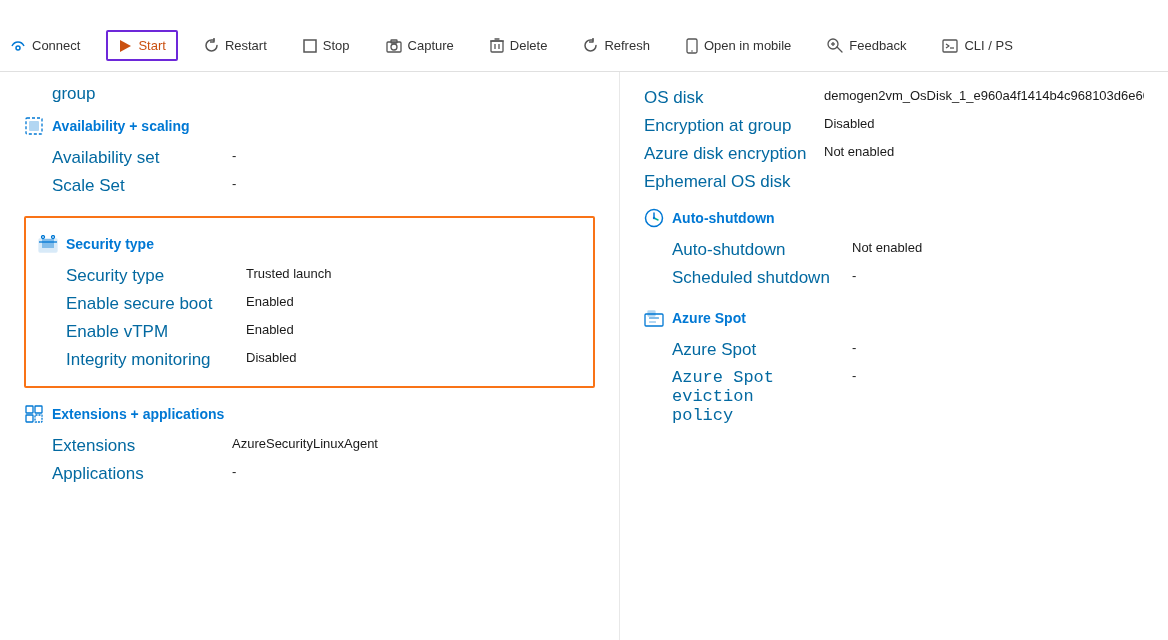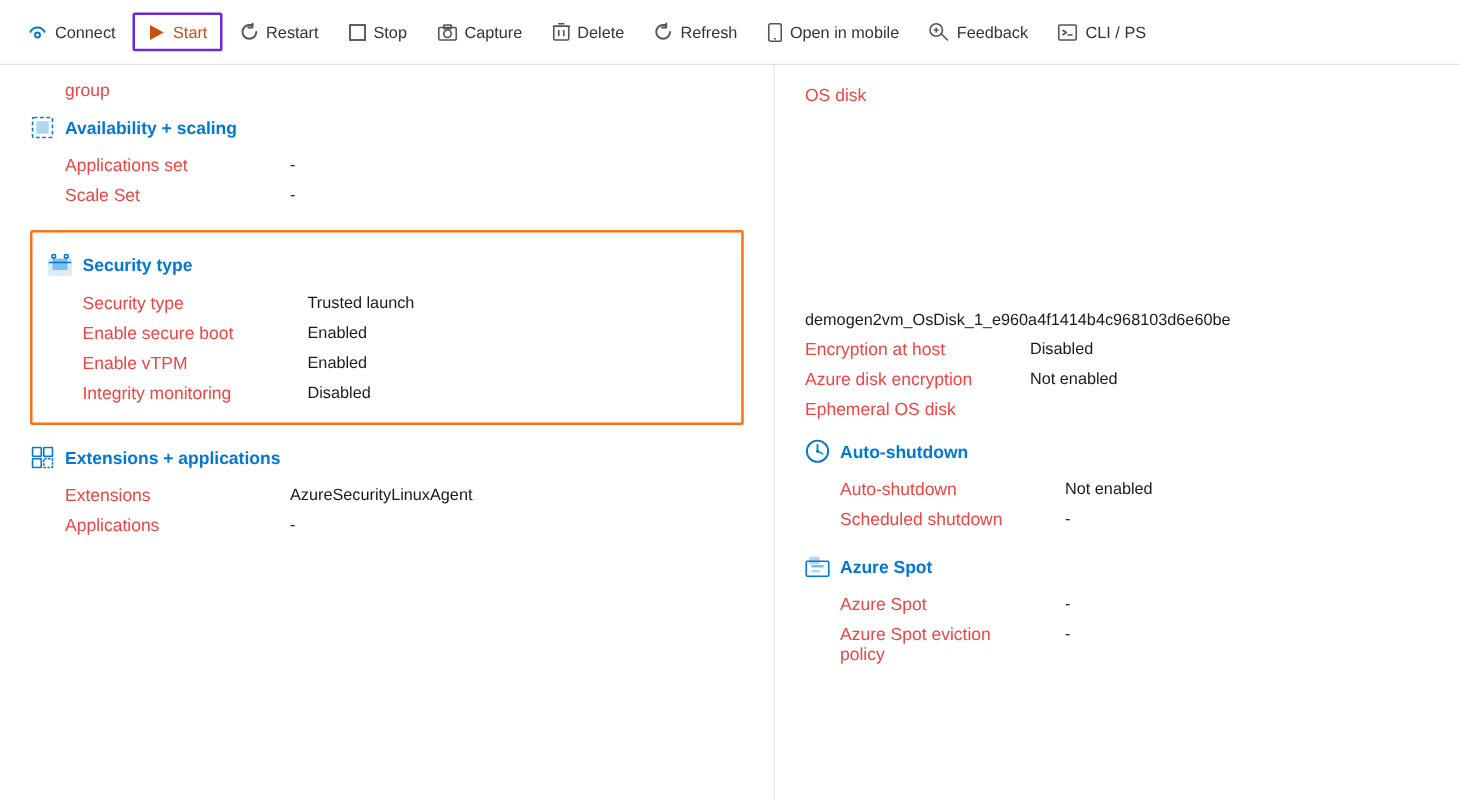--- a/index.html
+++ b/index.html
@@ -8,25 +8,26 @@
       font-size: 13px;
       background: #fff;
       color: #333;
       overflow: hidden;
     }
 
     
     .toolbar {
       display: flex;
       align-items: center;
-      padding: 0 12px;
+      padding: 0 0;
       height: 52px;
       border-bottom: 1px solid #e0e0e0;
       background: #fff;
-      gap: 4px;
+      gap: 16px;
+      margin-top: 20px;
     }
     .toolbar-btn {
       display: flex;
       align-items: center;
       gap: 6px;
       padding: 6px 10px;
       border: none;
       background: transparent;
       cursor: pointer;
       color: #333;
@@ -96,22 +97,22 @@
 
     
     .prop-row {
       display: flex;
       align-items: flex-start;
       padding: 4px 0;
       min-height: 24px;
     }
     .prop-label {
       flex: 0 0 180px;
-      color: #ef4444;
-      font-size: 14px;
+      color: #0369a1;
+      font-size: 17px;
       padding-right: 8px;
     }
     .prop-value {
       flex: 1;
       color: #1a1a1a;
       font-size: 13px;
       word-break: break-all;
     }
     .prop-indent {
       padding-left: 28px;
@@ -258,21 +259,21 @@
       <div class="section-header">
         <span class="section-icon">
           <svg width="18" height="18" viewBox="0 0 18 18" fill="none">
             <rect x="1" y="1" width="16" height="16" rx="1" stroke="#0078d4" stroke-width="1.3" stroke-dasharray="3 2"></rect>
             <rect x="4" y="4" width="10" height="10" rx="1" fill="#0078d4" opacity="0.3"></rect>
           </svg>
         </span>
         <span class="section-title">Availability + scaling</span>
       </div>
       <div class="prop-row prop-indent">
-        <span class="prop-label">Applications set</span>
+        <span class="prop-label">Availability set</span>
         <span class="prop-value">-</span>
       </div>
       <div class="prop-row prop-indent">
         <span class="prop-label">Scale Set</span>
         <span class="prop-value">-</span>
       </div>
     </div>
 
     <div class="security-section-wrapper">
       <div class="section-header">
@@ -324,27 +325,27 @@
       <div class="prop-row prop-indent">
         <span class="prop-label">Applications</span>
         <span class="prop-value">-</span>
       </div>
     </div>
 
   </div>
 
   <div class="right-panel">
 
-    <div class="prop-row" style="margin-top:4px;flex-direction:column;">
+    <div class="prop-row" style="margin-top:4px;">
       <span class="prop-label">OS disk</span>
       <span class="prop-value disk-name">demogen2vm_OsDisk_1_e960a4f1414b4c968103d6e60be</span>
     </div>
 
     <div class="prop-row">
-      <span class="prop-label">Encryption at host</span>
+      <span class="prop-label">Encryption at group</span>
       <span class="prop-value">Disabled</span>
     </div>
     <div class="prop-row">
       <span class="prop-label">Azure disk encryption</span>
       <span class="prop-value">Not enabled</span>
     </div>
     <div class="prop-row">
       <span class="prop-label">Ephemeral OS disk</span>
     </div>
 
@@ -380,19 +381,19 @@
             <rect x="5" y="12" width="7" height="2" rx="0.5" fill="#0078d4" opacity="0.3"></rect>
           </svg>
         </span>
         <span class="section-title">Azure Spot</span>
       </div>
       <div class="prop-row prop-indent">
         <span class="prop-label">Azure Spot</span>
         <span class="prop-value">-</span>
       </div>
       <div class="prop-row prop-indent">
-        <span class="prop-label" style="flex: 0 0 180px;">Azure Spot eviction<br>policy</span>
+        <span class="prop-label" style="flex: 0 0 180px; font-family: Liberation Mono, monospace;">Azure Spot eviction<br>policy</span>
         <span class="prop-value">-</span>
       </div>
     </div>
 
   </div>
 </div>
 
 </body></html>

